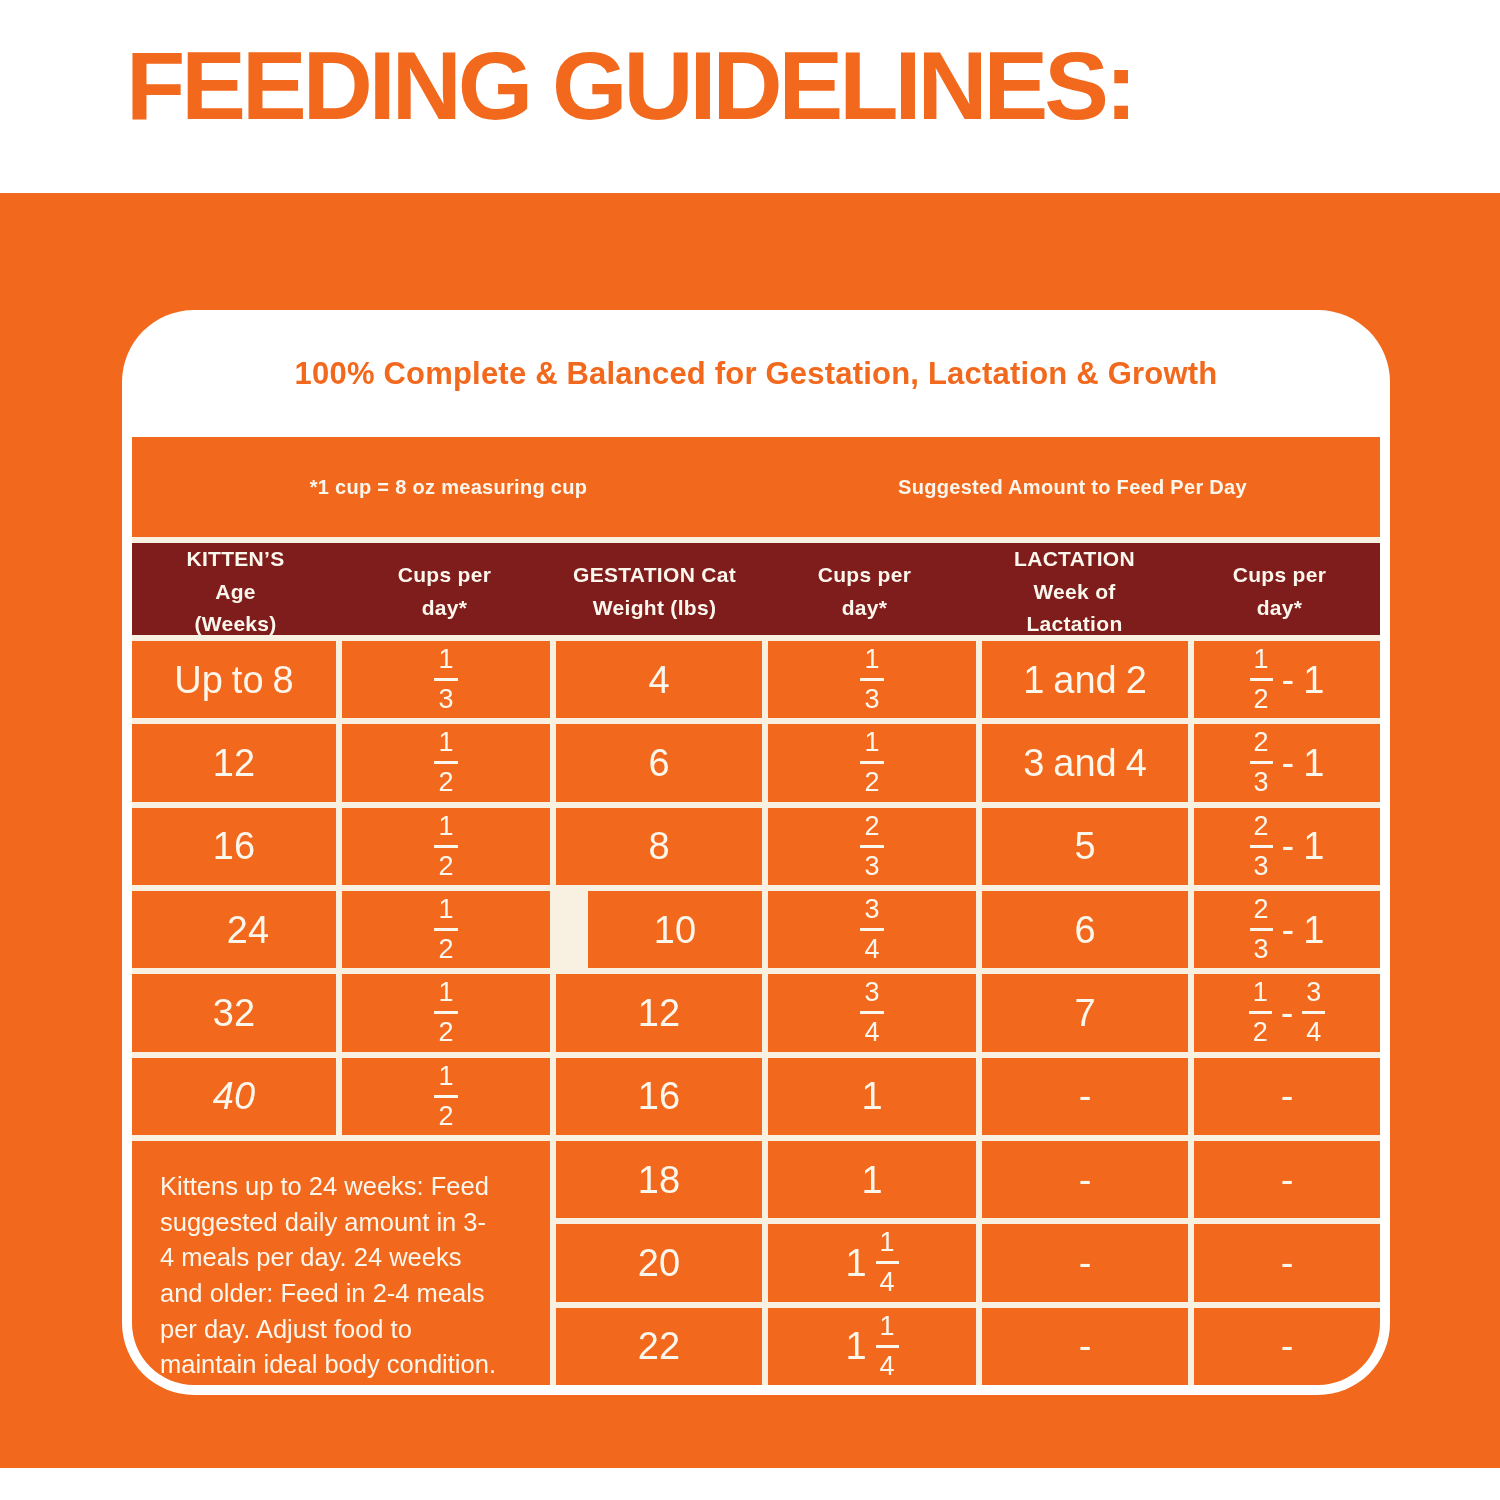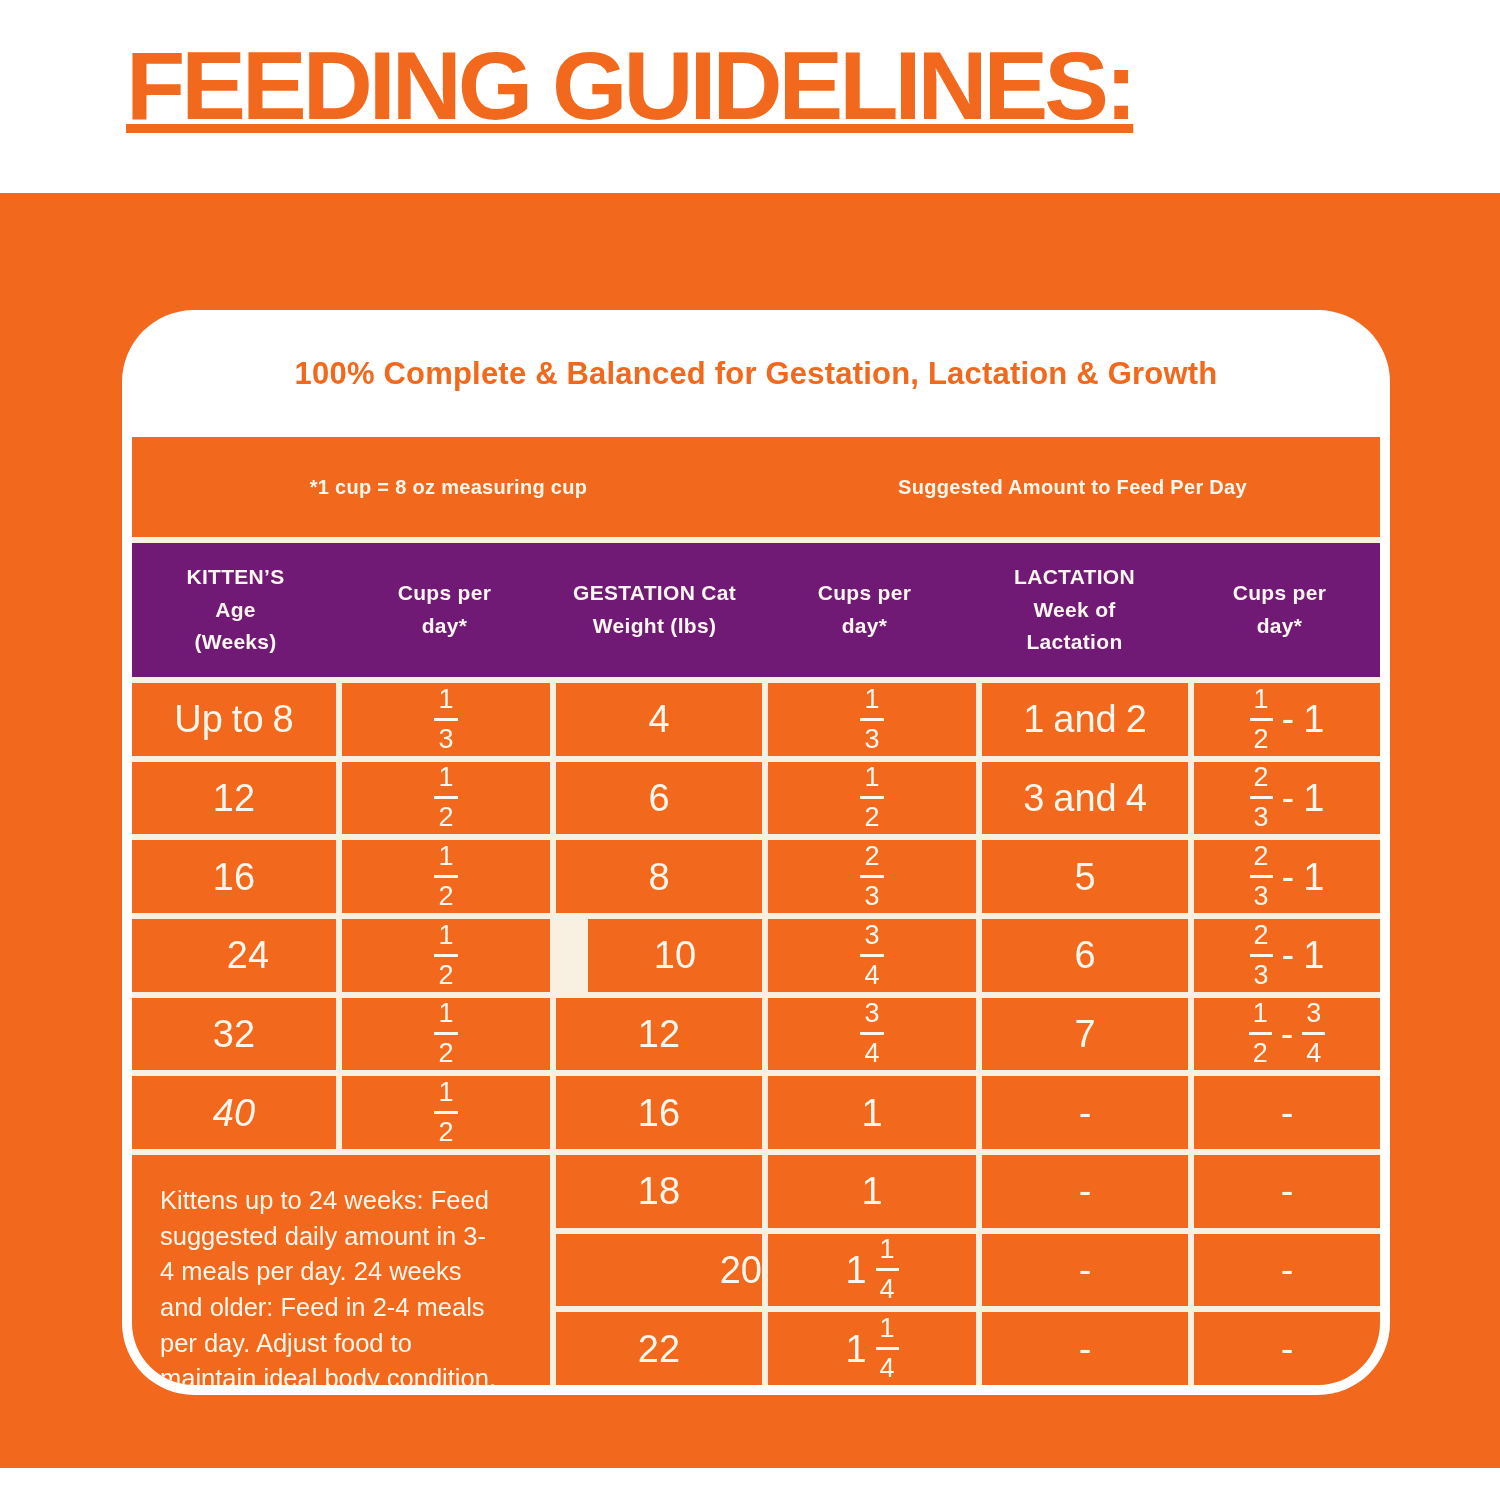--- a/index.html
+++ b/index.html
@@ -12,21 +12,21 @@
   .stage{position:relative;width:1500px;height:1500px;overflow:hidden;background:#ffffff;}
 
   
   .top-strip{
     position:absolute;top:0;left:0;width:1500px;height:193px;
     background:#ffffff;display:flex;align-items:center;
   }
   .heading{
     margin:0 0 22px 126px;
     font-size:97px;font-weight:700;letter-spacing:-4px;
-    color:#F2691D;white-space:nowrap;text-decoration:underline;
+    color:#F2691D;white-space:nowrap;
   }
 
   
   .orange-bg{
     position:absolute;top:193px;left:0;width:1500px;height:1275px;
     background:#F2691D;
   }
   .bottom-strip{
     position:absolute;top:1468px;left:0;width:1500px;height:32px;background:#ffffff;
   }
@@ -54,21 +54,21 @@
     border-radius:0 0 62px 62px;overflow:hidden;
   }
   .band{
     height:100px;flex:none;background:#F2691D;
     display:grid;grid-template-columns:633px 1fr;align-items:center;
   }
   .band-text{
     color:#FCF7ED;font-size:20px;font-weight:700;text-align:center;letter-spacing:0.3px;
   }
   .header-row{
-    height:134px;flex:none;background:#701a75;
+    height:92px;flex:none;background:#7f1d1d;
     display:grid;grid-template-columns:207px 211px 209px 211px 209px 1fr;
   }
   .hcell{
     display:flex;flex-direction:column;align-items:center;justify-content:center;
     color:#FCF7ED;font-size:21px;font-weight:700;line-height:1.55;text-align:center;
     letter-spacing:0.3px;
   }
 
   .data-grid{
     flex:1;min-height:0;
@@ -411,21 +411,21 @@
             <div class="dcell" style="grid-area: 7 / 5;">
               <span class="val">
                 <span class="txt">-</span>
               </span>
             </div>
             <div class="dcell" style="grid-area: 7 / 6;">
               <span class="val">
                 <span class="txt">-</span>
               </span>
             </div>
-            <div class="dcell" style="grid-area: 8 / 3; justify-content: flex-end;">
+            <div class="dcell" style="grid-area: 8 / 3;">
               <span class="val">
                 <span class="txt">20</span>
               </span>
             </div>
             <div class="dcell" style="grid-area: 8 / 4;">
               <span class="val">
                 <span class="txt">1</span>
                 <span class="frac">
                   <span class="num">1</span>
                   <span class="den">4</span>

